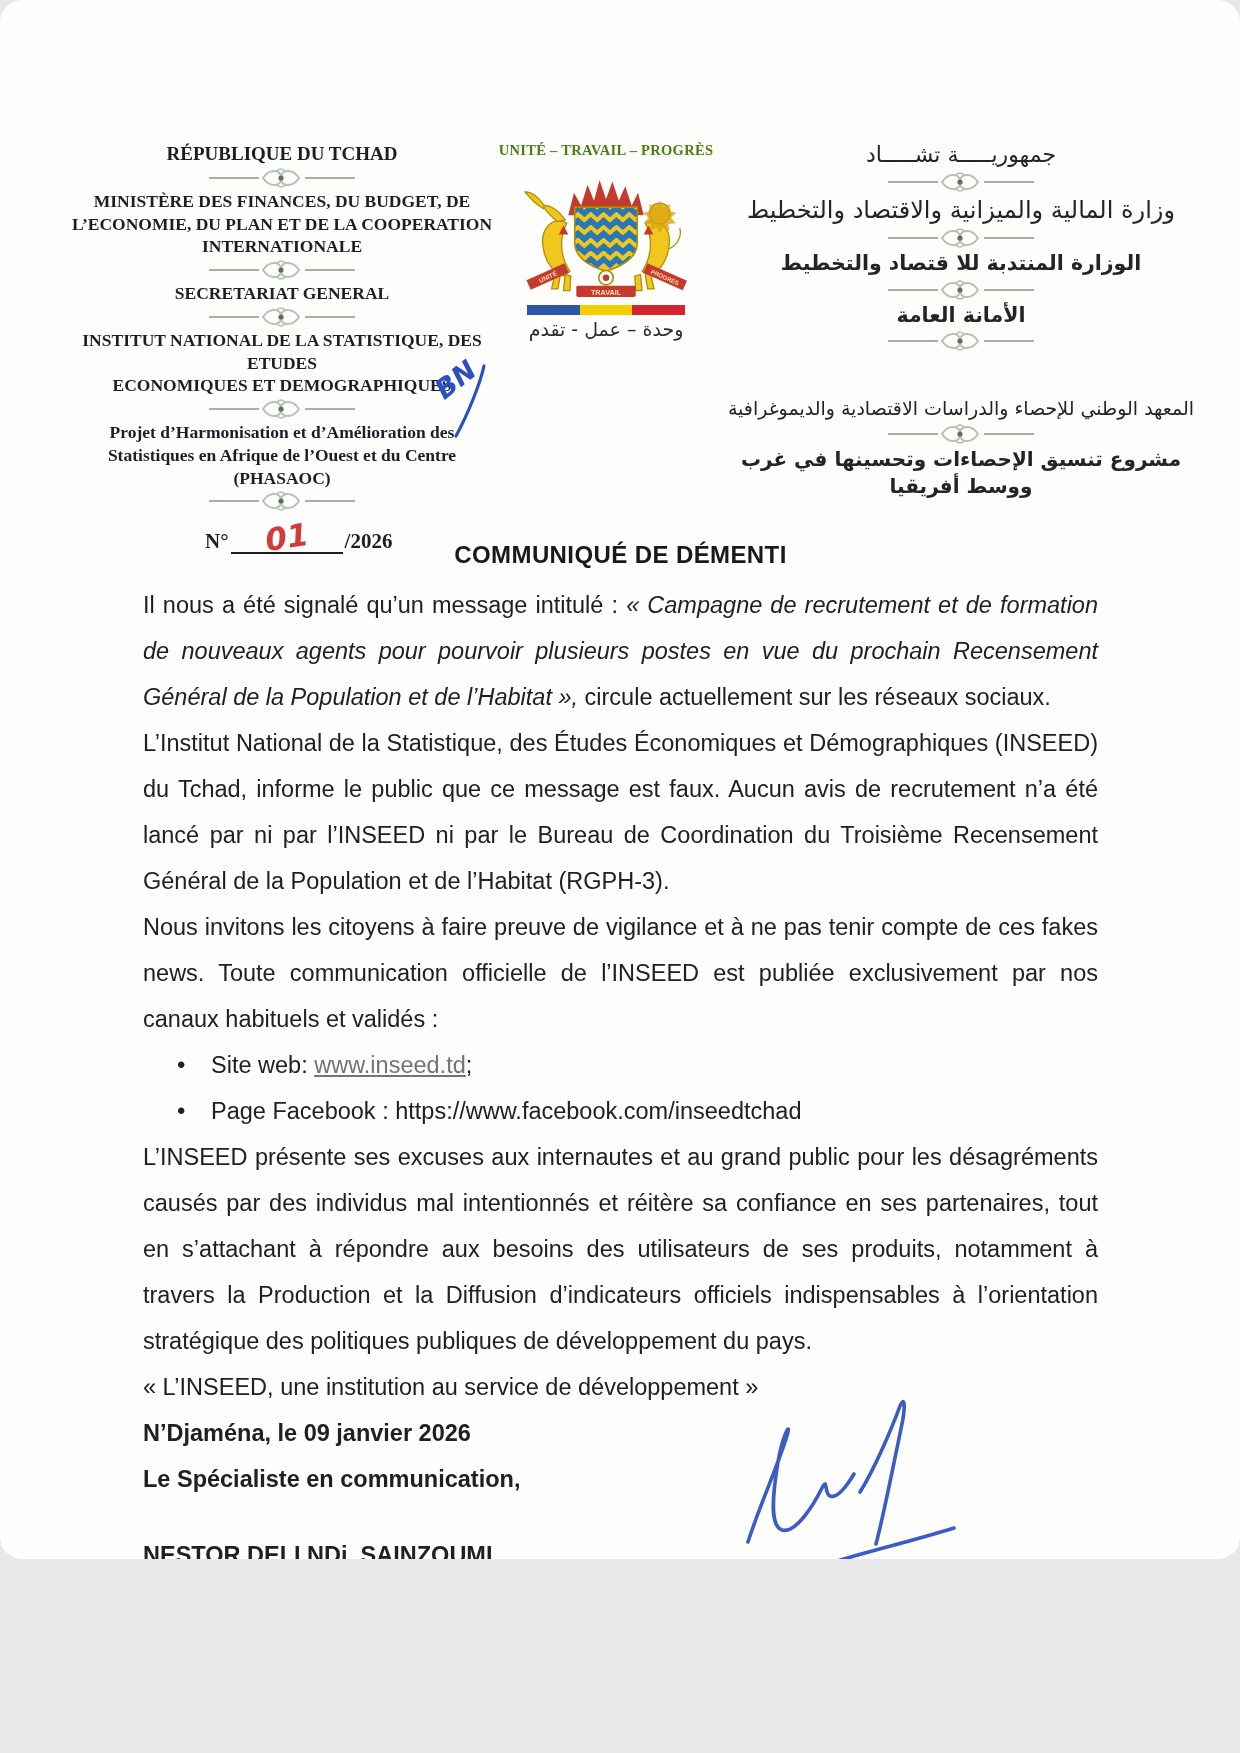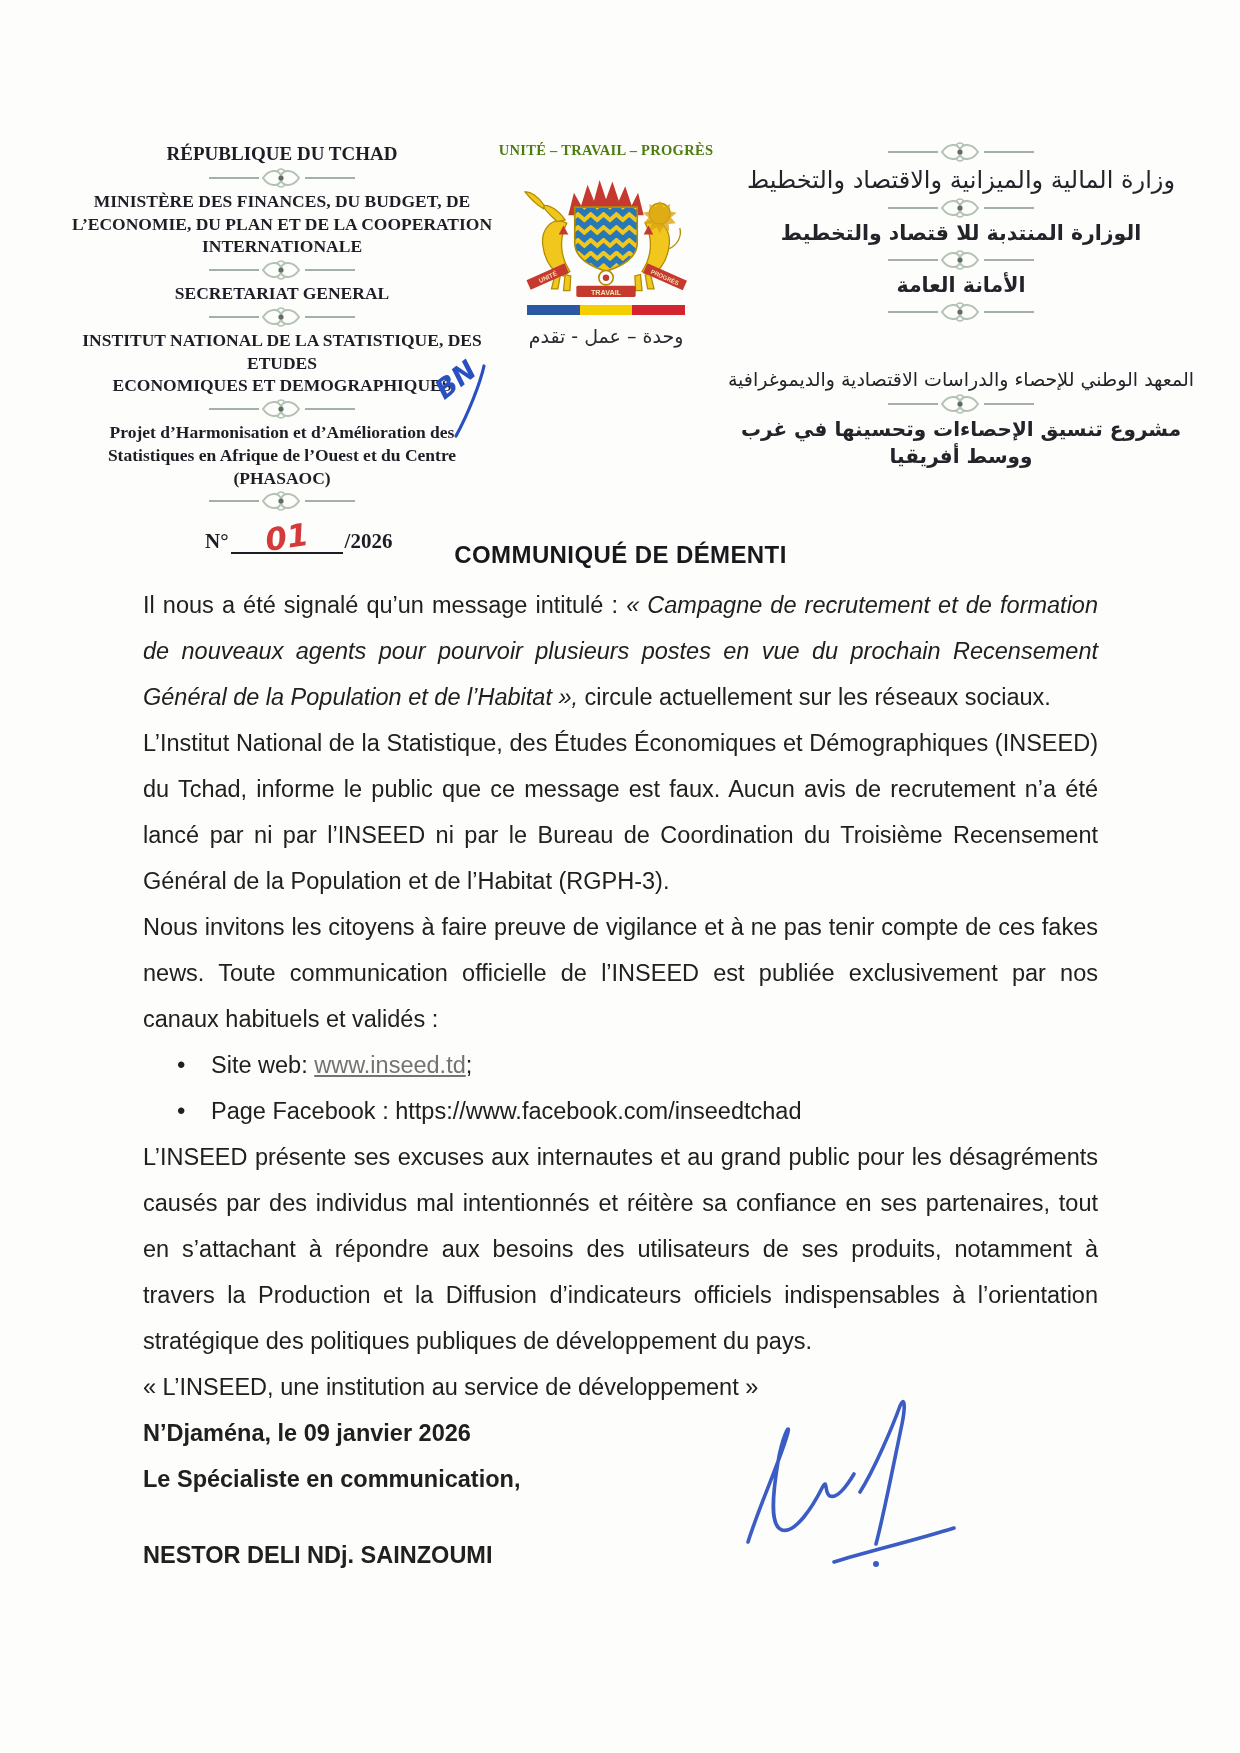--- a/index.html
+++ b/index.html
@@ -1,22 +1,23 @@
 <!DOCTYPE html>
 <html><head>
 <meta charset="utf-8">
 <style>
   html,body{margin:0;padding:0;background:#e8e8e8;}
   .page{
     position:relative;
-    width:1240px;height:1753px;
+    width:1240px;height:1559px;
     background:#fdfdfb;
     overflow:hidden;
     font-family:"Liberation Sans", sans-serif;
     color:#1f1f1f;
+    border-radius:22px;
   }
   
   .col-left{
     position:absolute;left:70px;top:142px;width:424px;
     text-align:center;
     font-family:"Liberation Serif", serif;
     font-weight:bold;color:#1d1d26;
   }
   .col-left .l1{font-size:19px;line-height:1.25;}
   .col-left .l2,.col-left .l3,.col-left .l4{font-size:17.5px;line-height:1.3;}
@@ -47,21 +48,21 @@
   }
   .motto-fr{
     font-family:"Liberation Serif", serif;font-weight:bold;
     font-size:14.5px;letter-spacing:.3px;color:#4d7c0f;
   }
   .coa{margin-top:6px;}
   .flagbar{display:flex;width:158px;height:10px;margin:2px auto 0;}
   .flagbar div{flex:1;}
   .motto-ar{
     font-family:"DejaVu Sans", sans-serif;
-    font-size:19px;color:#2a2a30;margin-top:10px;direction:rtl;text-align:center;
+    font-size:19px;color:#2a2a30;margin-top:3px;direction:rtl;text-align:center;
   }
   
   .col-right{
     position:absolute;left:726px;top:140px;width:470px;
     text-align:center;direction:rtl;
     font-family:"DejaVu Sans", sans-serif;color:#23232a;
   }
   .col-right .a1{font-size:22px;line-height:1.35;}
   .col-right .a2{font-size:24px;line-height:1.35;}
   .col-right .a3,.col-right .a4{font-size:20.5px;font-weight:bold;line-height:1.35;}
@@ -207,20 +208,21 @@
     <div class="flagbar">
       <div style="background:#2b57a5"></div>
       <div style="background:#f5ce00"></div>
       <div style="background:#d22530"></div>
     </div>
 
     <div class="motto-ar">وحدة – عمل - تقدم</div>
   </div>
 
   <div class="col-right">
+    <div class="a1">جمهوريـــــة تشـــــاد</div>
     <svg class="orn" width="150" height="22">
         <use href="#ornament"></use>
       </svg>
     <div class="a2">وزارة المالية والميزانية والاقتصاد والتخطيط</div>
     <svg class="orn" width="150" height="22">
         <use href="#ornament"></use>
       </svg>
     <div class="a3">الوزارة المنتدبة للا قتصاد والتخطيط</div>
     <svg class="orn" width="150" height="22">
         <use href="#ornament"></use>

